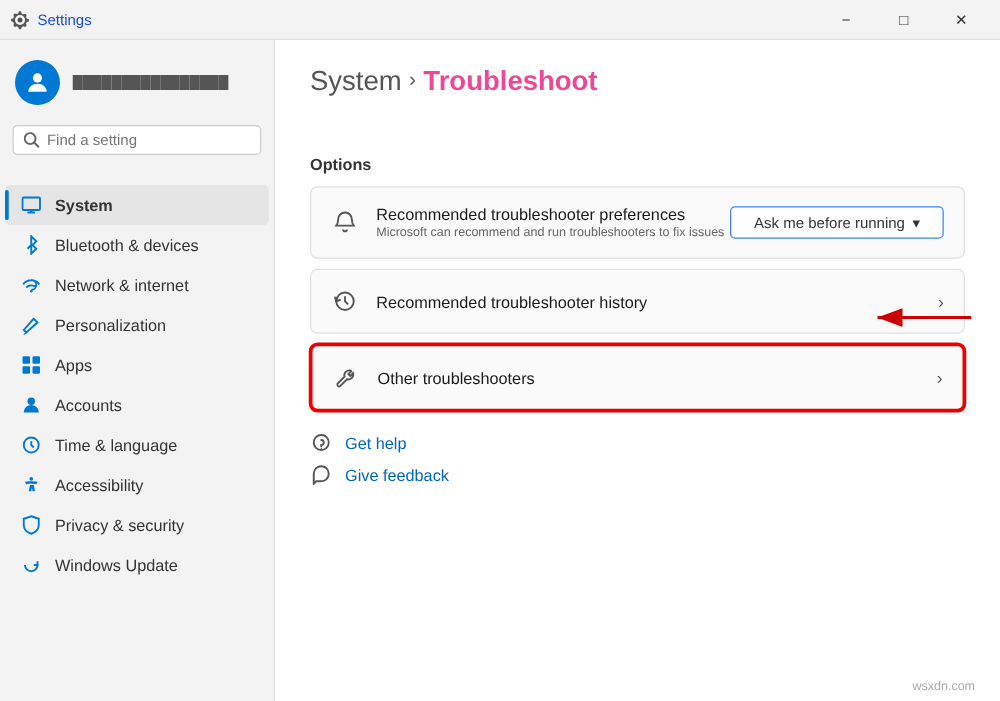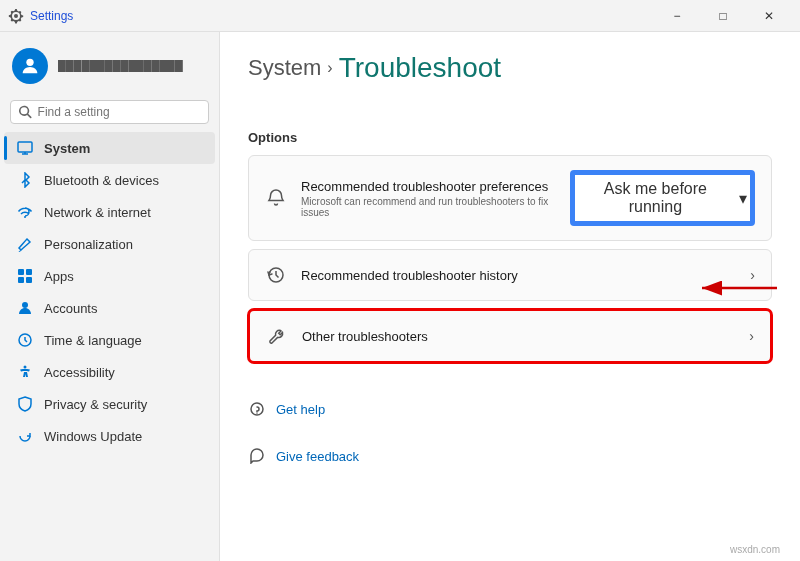--- a/index.html
+++ b/index.html
@@ -51,21 +51,21 @@
       width: 36px; height: 36px;
       border-radius: 50%;
       background: #0078d4;
       display: flex; align-items: center; justify-content: center;
       color: white; font-size: 14px; font-weight: bold;
       flex-shrink: 0;
     }
     .user-name { font-size: 11px; color: #333; max-width: 140px; overflow: hidden; text-overflow: ellipsis; white-space: nowrap; }
 
     .search-box {
-      margin: 4px 10px 8px 10px;
+      margin: 4px 10px 24px 10px;
       display: flex;
       align-items: center;
       background: white;
       border: 1px solid #ccc;
       border-radius: 4px;
       padding: 4px 8px;
       gap: 6px;
     }
     .search-box input {
       border: none; outline: none; font-size: 12px; width: 100%; background: transparent; color: #333;
@@ -112,23 +112,23 @@
     }
     .breadcrumb {
       font-size: 14px;
       color: #555;
       margin-bottom: 16px;
       display: flex;
       align-items: center;
       gap: 6px;
     }
     .breadcrumb .page-title-main {
-      font-size: 28px;
-      font-weight: 400;
-      color: #0f766e;
+      font-size: 22px;
+      font-weight: 700;
+      color: #ec4899;
     }
     .breadcrumb .separator { color: #555; font-size: 16px; }
     .breadcrumb .parent { font-size: 22px; font-weight: 400; color: #555; }
 
     .section-label {
       font-size: 13px;
       font-weight: 600;
       color: #333;
       margin-bottom: 10px;
       margin-top: 46px;
@@ -170,25 +170,25 @@
     .option-card-right {
       display: flex;
       align-items: center;
       gap: 8px;
     }
 
     .dropdown-btn {
       display: flex;
       align-items: center;
       gap: 6px;
-      padding: 5px 3px;
-      border: 5px solid #3b82f6;
+      padding: 5px 18px;
+      border: 1px solid #3b82f6;
       border-radius: 4px;
       background: white;
-      font-size: 16px;
+      font-size: 12px;
       color: #333;
       cursor: pointer;
     }
 
     .chevron-right {
       font-size: 14px;
       color: #555;
     }
 
     .links-section {
@@ -197,21 +197,20 @@
       flex-direction: column;
       gap: 8px;
     }
     .link-item {
       display: flex;
       align-items: center;
       gap: 10px;
       cursor: pointer;
       color: #0067b8;
       font-size: 13px;
-      margin-top: 21px;
     }
     .link-icon {
       width: 18px; height: 18px;
       display: flex; align-items: center; justify-content: center;
       color: #555;
     }
 
     .option-cards-wrapper { position: relative; }
 
     

